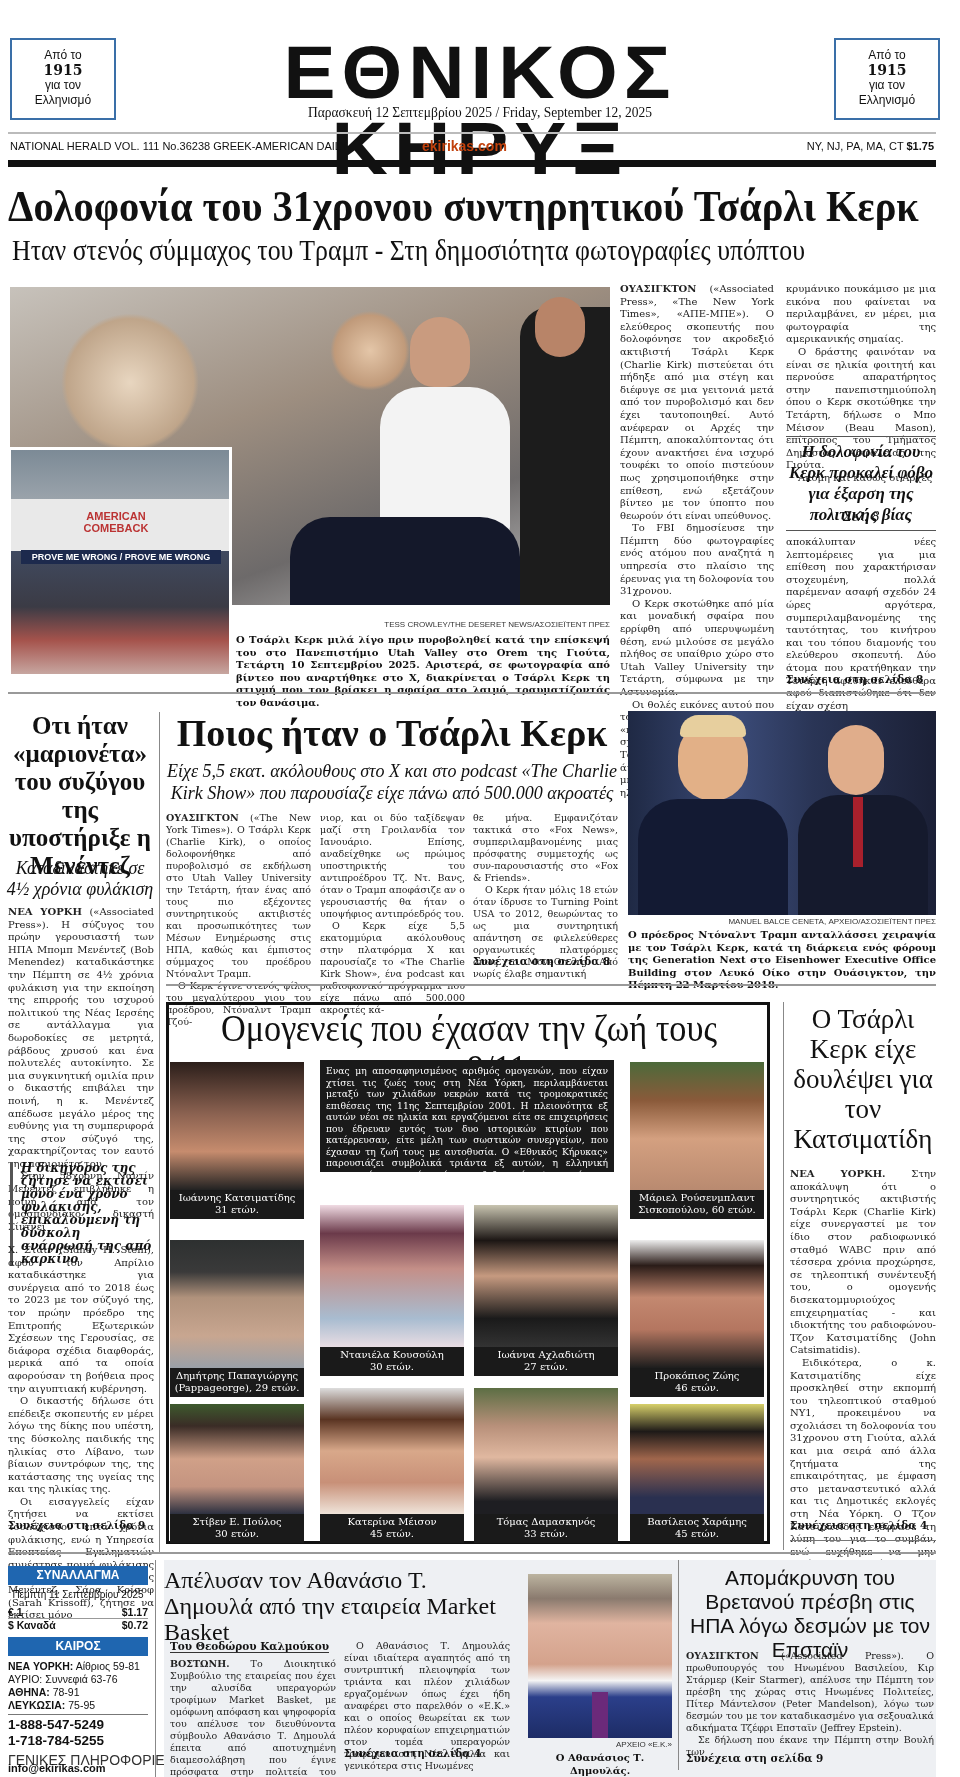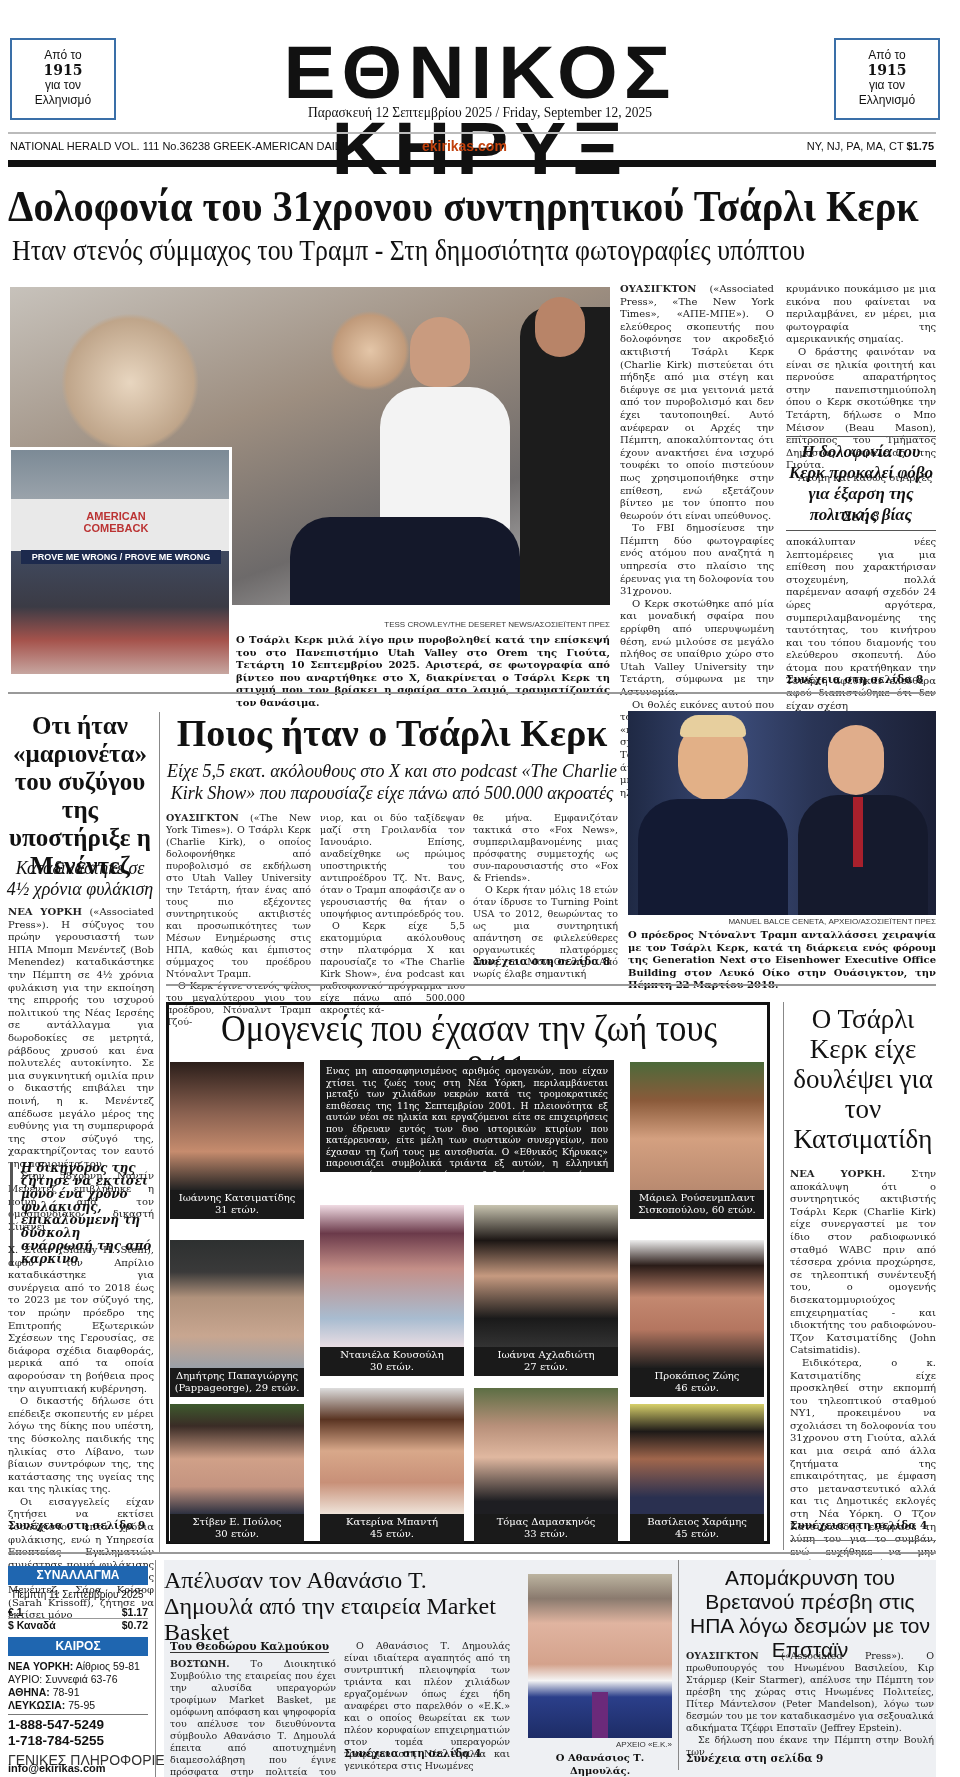--- a/index.html
+++ b/index.html
@@ -172,21 +172,21 @@
 <div class="tile" style="left:630px;top:1240px">
   <div class="img photo" style="background:linear-gradient(180deg,#eee 0,#2a1c18 20%,#c38870 45%,#b47660 70%,#1d1d1d 100%)"></div>
   <div class="name"><span>Προκόπιος Ζώης</span><br><span>46 ετών.</span></div>
 </div>
 <div class="tile" style="left:170px;top:1404px">
   <div class="img photo" style="height:110px;background:linear-gradient(180deg,#3e5a2e 0,#3a2c26 20%,#d0a088 50%,#c49480 75%,#2c3040 100%)"></div>
   <div class="name"><span>Στίβεν Ε. Πούλος</span><br><span>30 ετών.</span></div>
 </div>
 <div class="tile" style="left:320px;top:1388px;width:144px">
   <div class="img photo" style="width:144px;height:126px;background:linear-gradient(180deg,#ddd 0,#5a3422 25%,#d8a88a 50%,#c89078 75%,#efe4da 100%)"></div>
-  <div class="name"><span>Κατερίνα Μπαντή</span><br><span>45 ετών.</span></div>
+  <div class="name"><span>Κατερίνα Μέισον</span><br><span>45 ετών.</span></div>
 </div>
 <div class="tile" style="left:474px;top:1388px;width:144px">
   <div class="img photo" style="width:144px;height:126px;background:linear-gradient(180deg,#5c6e44 0,#b8907a 30%,#e0b8a0 55%,#1e1e22 90%)"></div>
   <div class="name"><span>Τόμας Δαμασκηνός</span><br><span>33 ετών.</span></div>
 </div>
 <div class="tile" style="left:630px;top:1404px">
   <div class="img photo" style="height:110px;background:linear-gradient(180deg,#d7d06a 0,#1e1a18 25%,#a0664c 50%,#2a3050 85%)"></div>
   <div class="name"><span>Βασίλειος Χαράμης</span><br><span>45 ετών.</span></div>
 </div>
 

